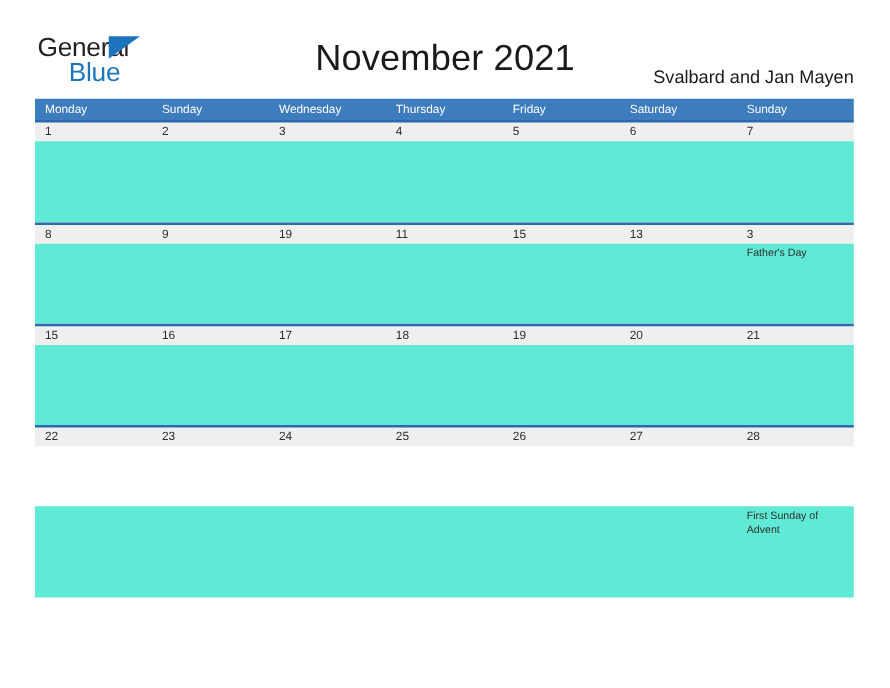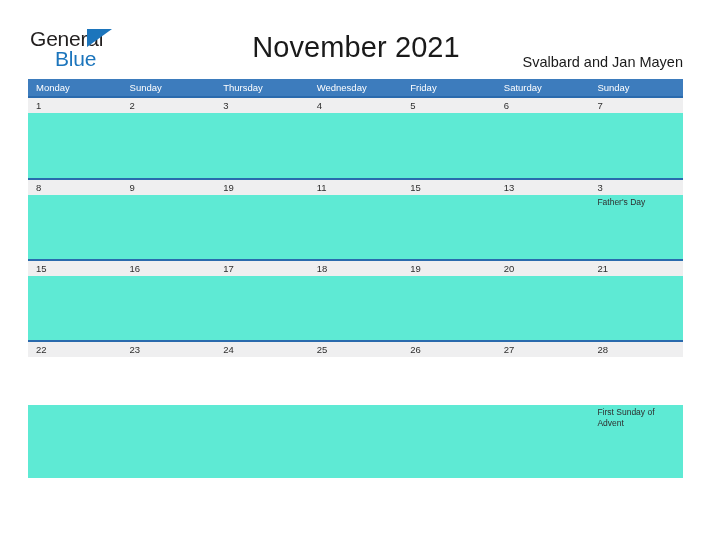--- a/index.html
+++ b/index.html
@@ -178,22 +178,22 @@
     <div class="title">November 2021</div>
 
     <div class="locale">Svalbard and Jan Mayen</div>
 
   </div>
 
   <div class="calendar">
     <div class="dow-row">
         <div class="dow-cell">Monday</div>
         <div class="dow-cell">Sunday</div>
+        <div class="dow-cell">Wednesday</div>
         <div class="dow-cell">Thursday</div>
-        <div class="dow-cell">Wednesday</div>
         <div class="dow-cell">Friday</div>
         <div class="dow-cell">Saturday</div>
         <div class="dow-cell">Sunday</div>
       </div>
     <div id="weeks-container">
         <div class="week">
           <div class="week-bar">
             <div class="daynum">1</div>
             <div class="daynum">2</div>
             <div class="daynum">3</div>

